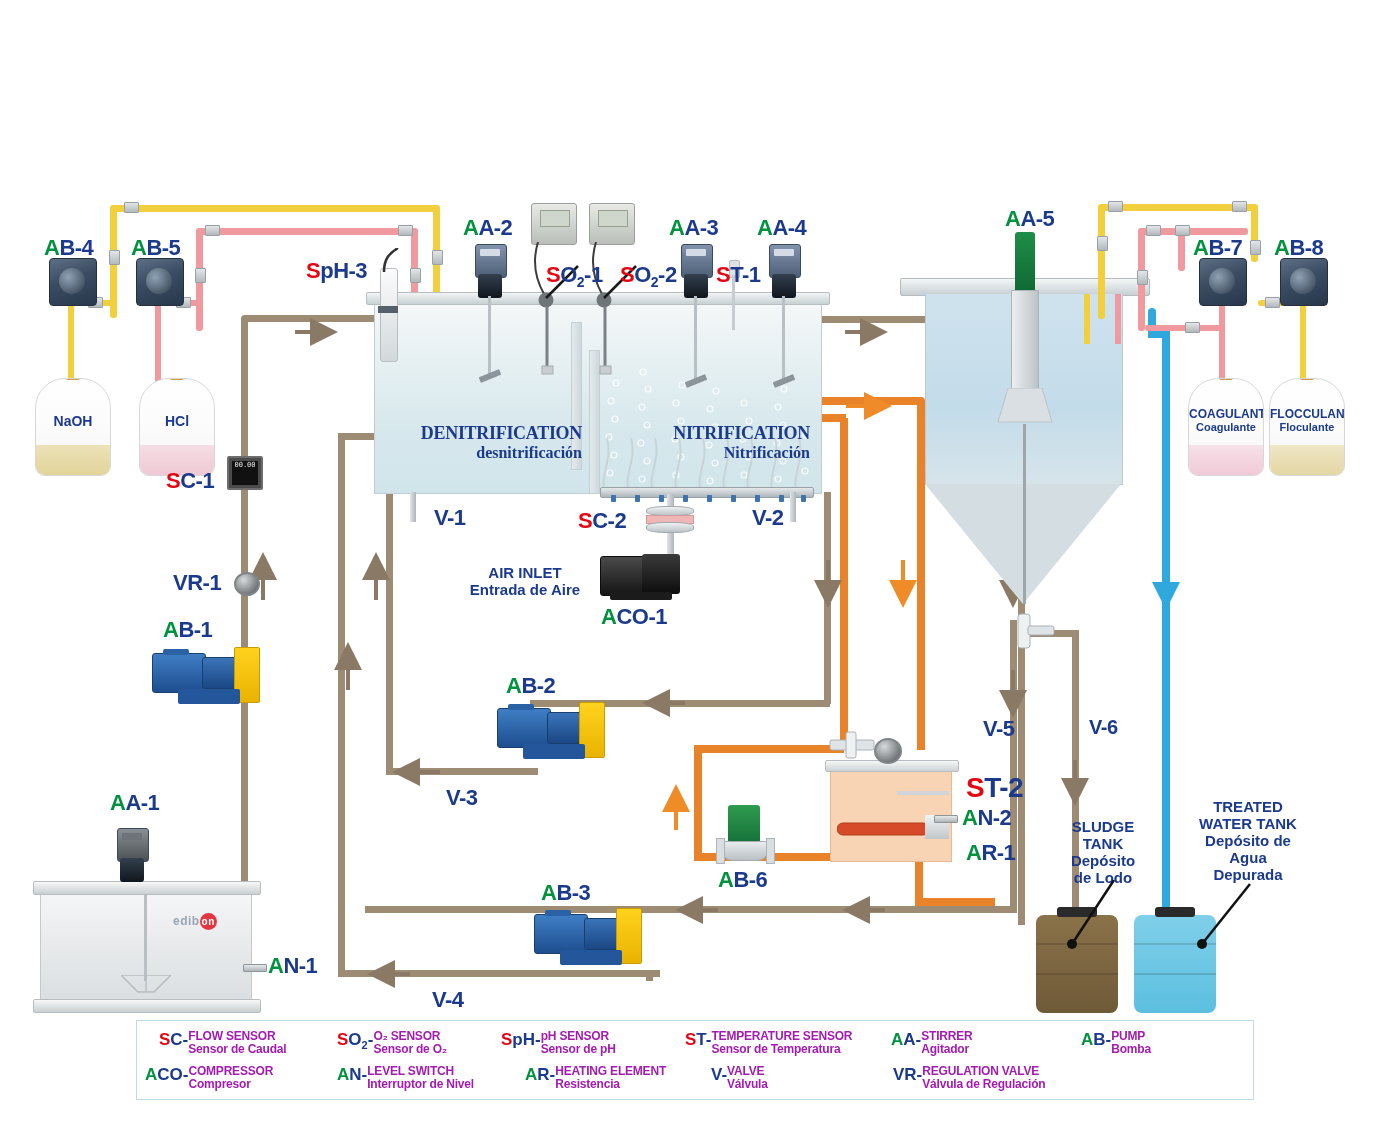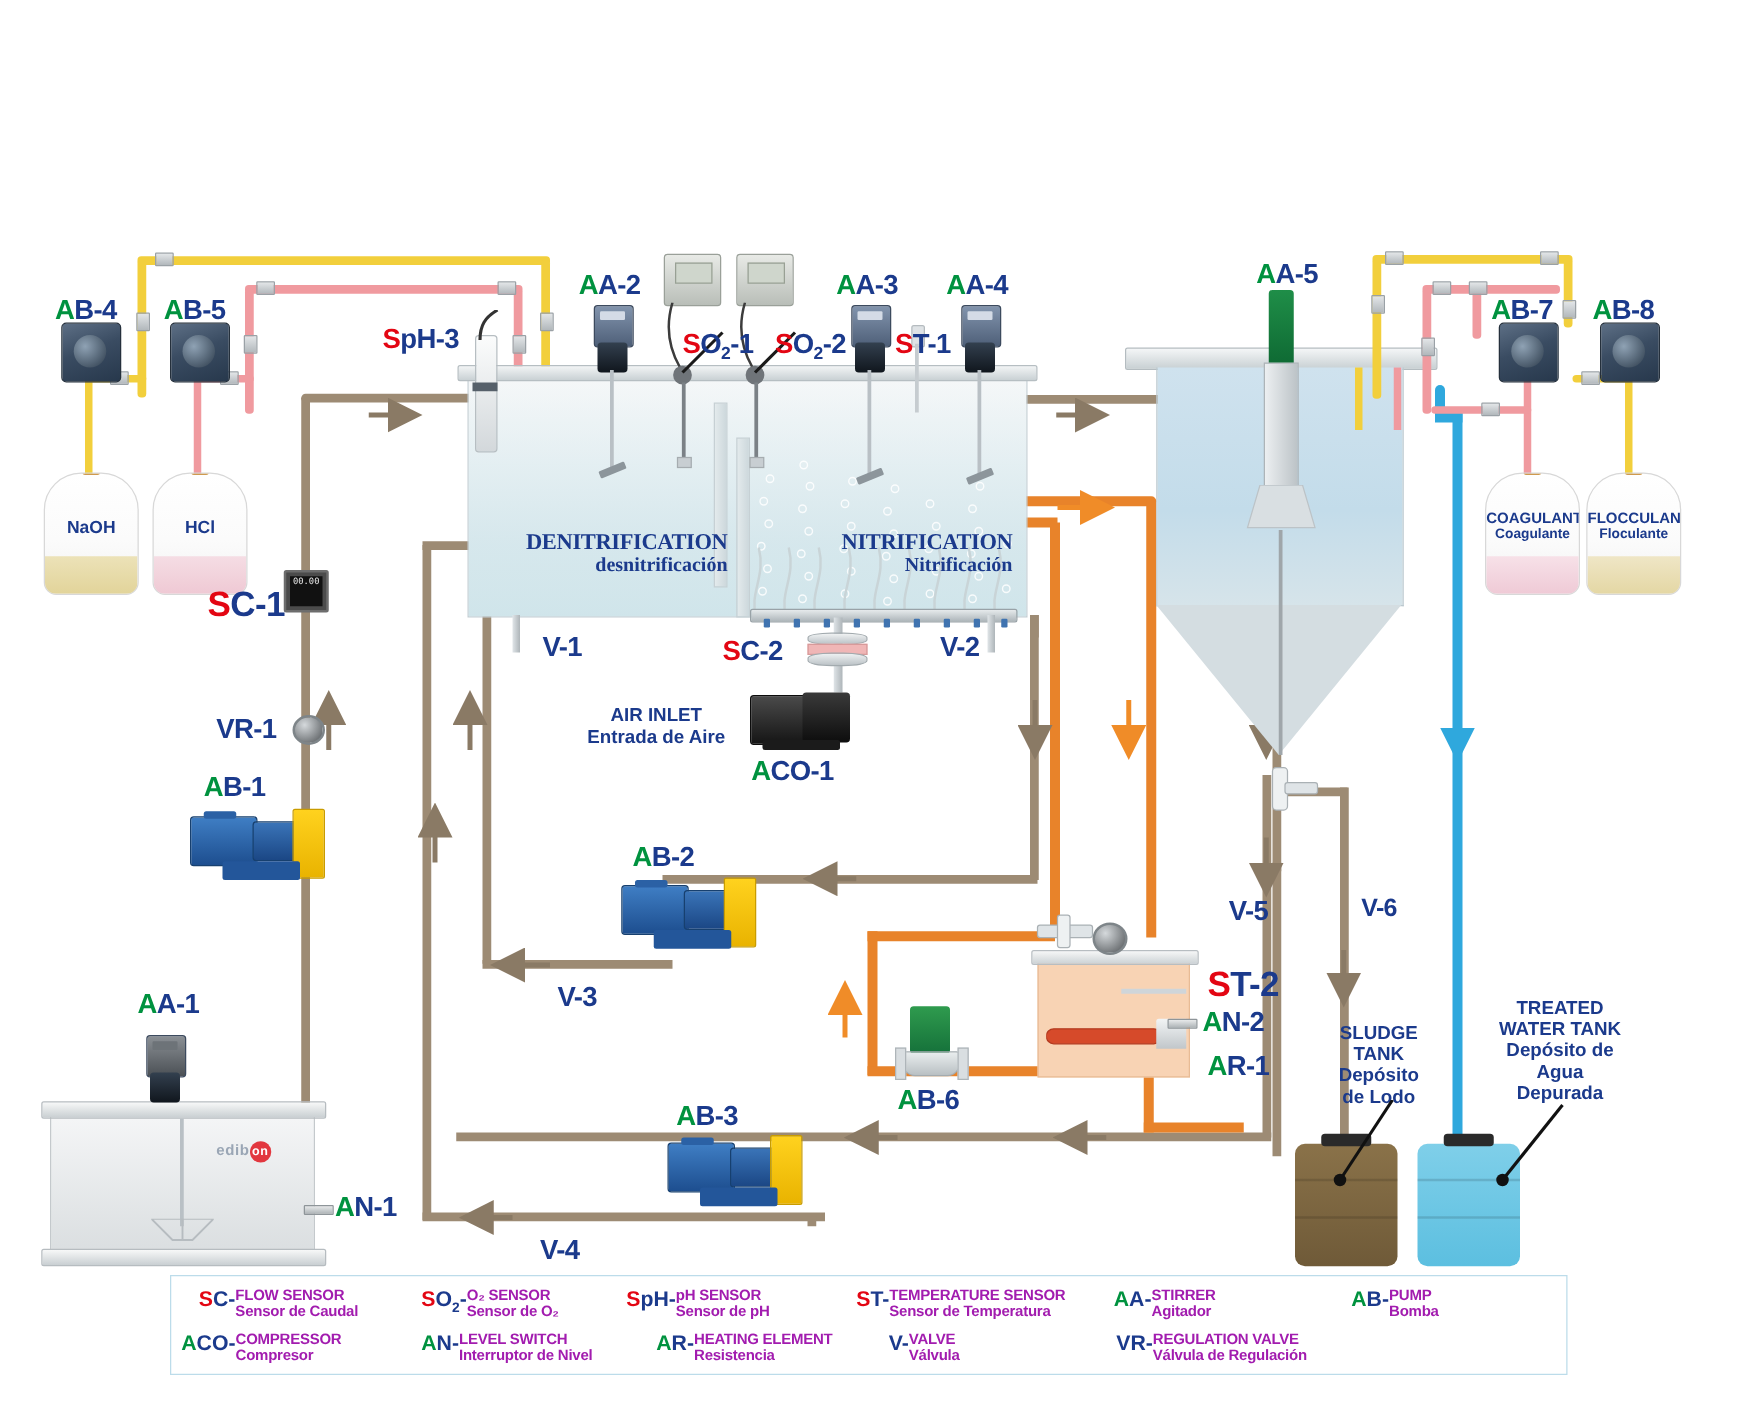--- a/index.html
+++ b/index.html
@@ -270,38 +270,38 @@
     <g stroke="#2fa8dd" stroke-width="4" fill="none" marker-end="url(#hb)">
       <line x1="1166" y1="560" x2="1166" y2="602"></line>
     </g>
   </svg>
 
   <div class="bottle" style="left:35px;top:378px;">
     <div class="cap"></div>
     <div class="fill" style="background:linear-gradient(180deg,#ece2b8,#e2d49a);"></div>
     <div class="txt"><span>NaOH</span></div>
   </div>
-  <div class="bottle" style="left:122px;top:378px;">
+  <div class="bottle" style="left:139px;top:378px;">
     <div class="cap"></div>
     <div class="fill" style="background:linear-gradient(180deg,#f5dde4,#efc9d4);"></div>
     <div class="txt"><span>HCl</span></div>
   </div>
 
   <div class="dosing" style="left:49px;top:258px;"></div>
   <div class="dosing" style="left:136px;top:258px;"></div>
 
   <div class="lbl" style="left:44px;top:235px;font-size:22px;">
     <span class="g">A</span><span class="b">B-4</span></div>
   <div class="lbl" style="left:131px;top:235px;font-size:22px;">
     <span class="g">A</span><span class="b">B-5</span></div>
 
   <div class="meter" style="left:227px;top:456px;">
     <span>00.00</span>
     </div>
-  <div class="lbl" style="left:166px;top:468px;font-size:28px;">
+  <div class="lbl" style="left:166px;top:468px;font-size:22px;">
     <span class="r">S</span><span class="b">C-1</span></div>
 
   <div class="rotameter" style="left:234px;top:572px;"></div>
   <div class="lbl b" style="left:173px;top:570px;font-size:22px;">VR-1</div>
 
   <div class="pump" style="left:152px;top:645px;">
     <div class="motor"></div>
     <div class="gear"></div>
     <div class="head"></div>
     <div class="base"></div>

